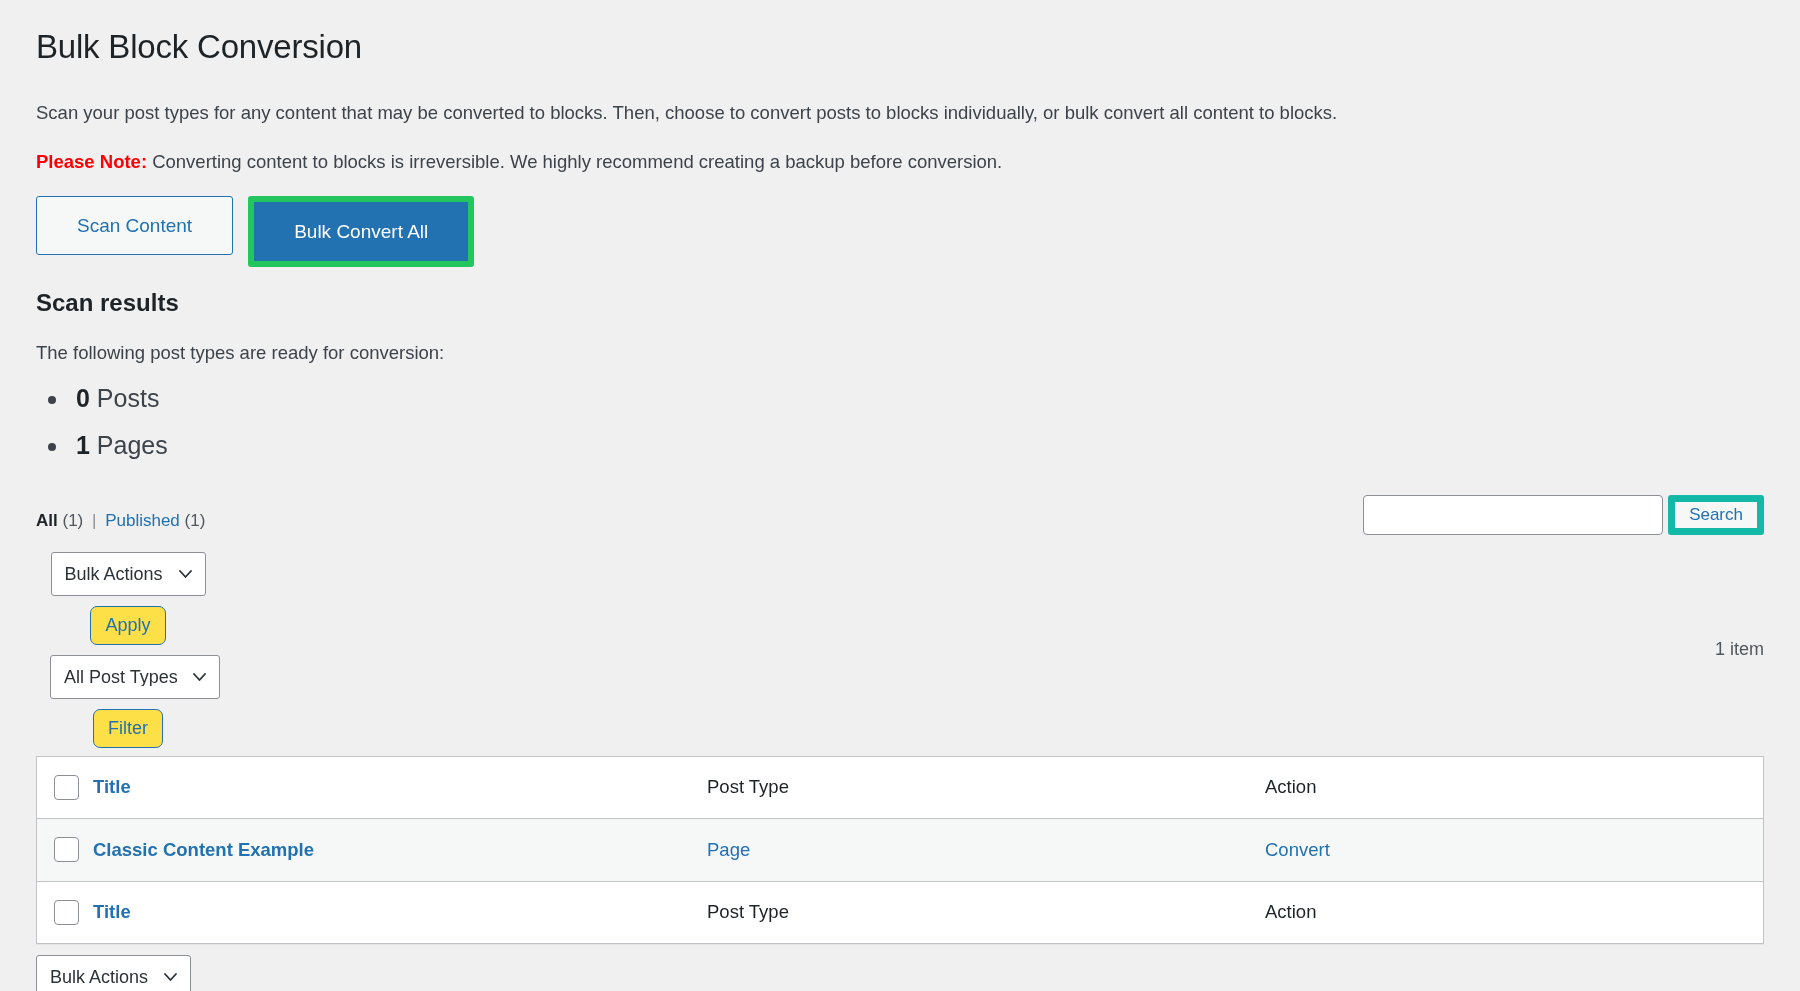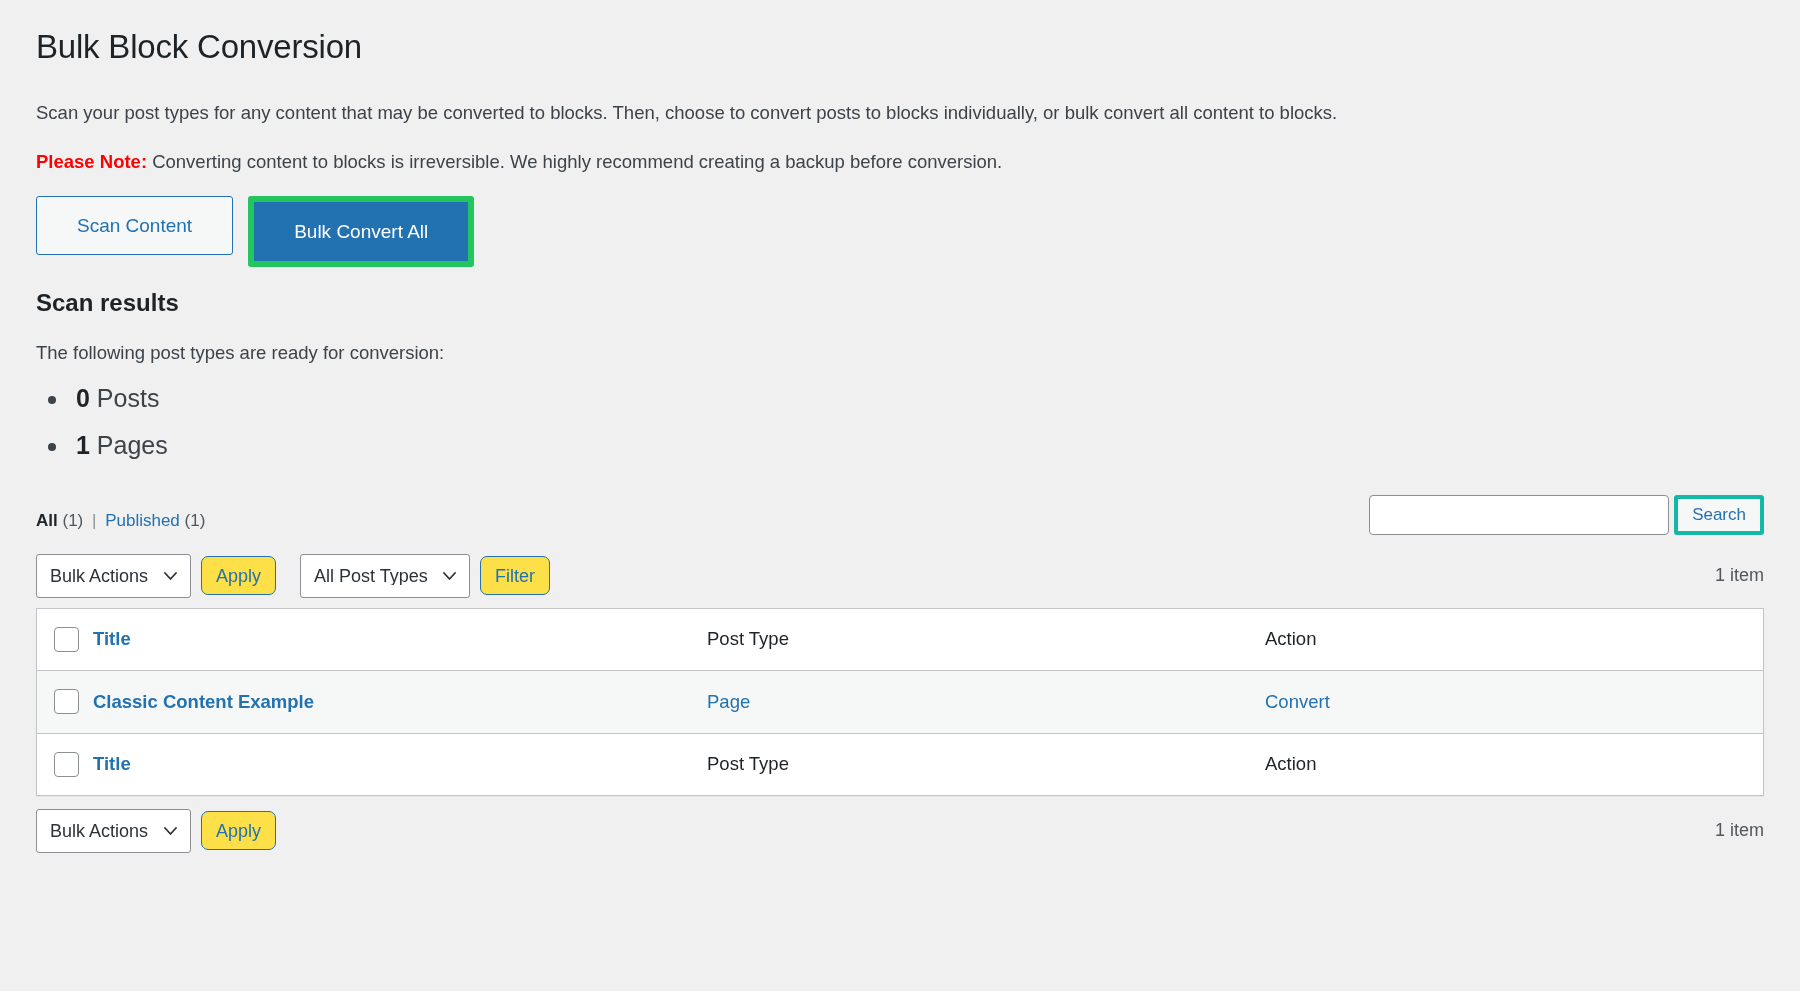--- a/index.html
+++ b/index.html
@@ -144,21 +144,21 @@
     font-size: 17px;
     padding: 0 9px;
     color: #2c3338;
     font-family: "Liberation Sans", sans-serif;
     outline: none;
   }
   .btn-search {
     height: 40px;
     box-sizing: border-box;
     background: #f6f7f7;
-    border: 4px solid #14b8a6;
+    border: 7px solid #14b8a6;
     border-radius: 3px;
     color: #2271b1;
     font-size: 17px;
     padding: 0 14px;
     cursor: pointer;
     font-family: "Liberation Sans", sans-serif;
     line-height: 1;
   }
 
   
@@ -167,20 +167,21 @@
     align-items: center;
     justify-content: space-between;
     margin: 0 0 8px 0;
     min-height: 48px;
   }
   .tablenav.bottom { margin: 11px 0 0 0; }
   .tablenav-left {
     display: flex;
     align-items: center;
     gap: 10px;
+    flex-direction: column;
   }
   .select-wrap { position: relative; display: inline-block; }
   select.wp-select {
     appearance: none;
     -webkit-appearance: none;
     background: #ffffff;
     border: 1px solid #8c8f94;
     border-radius: 3px;
     color: #2c3338;
     font-size: 18px;

